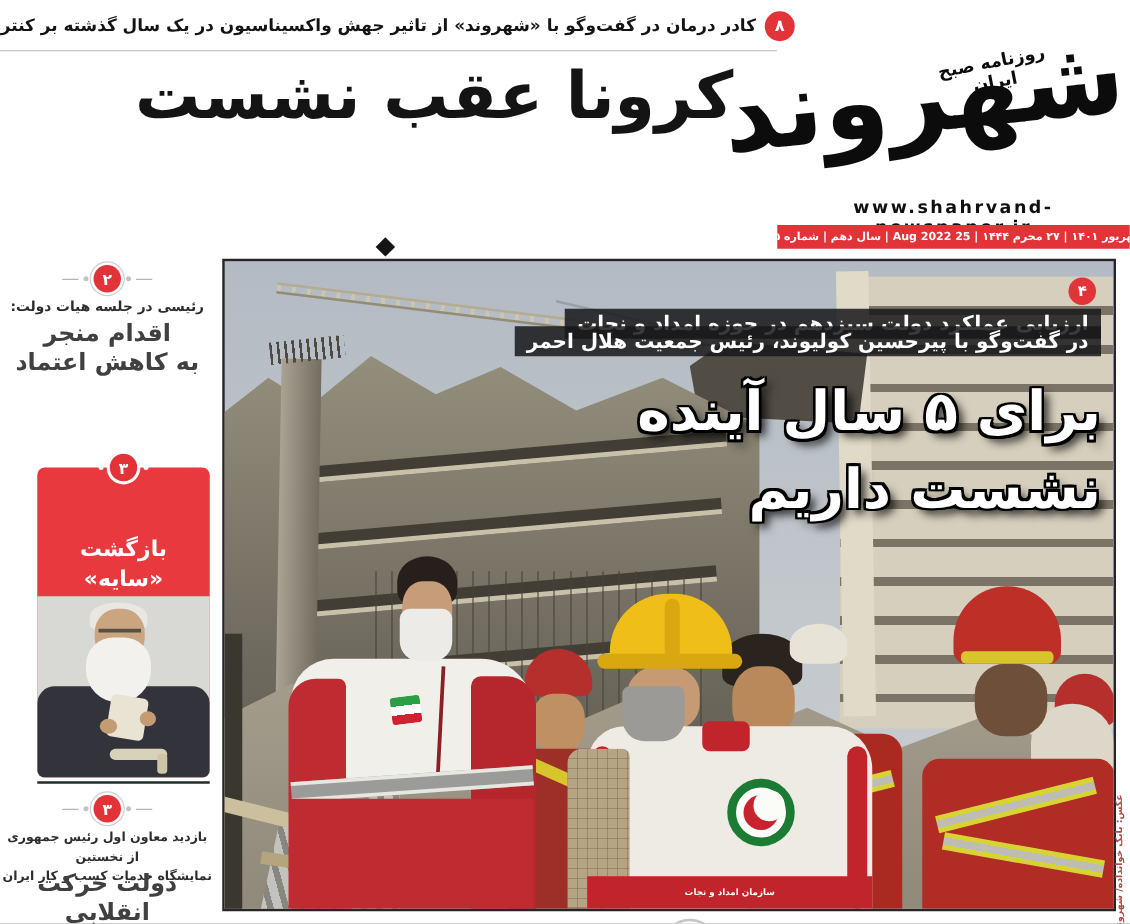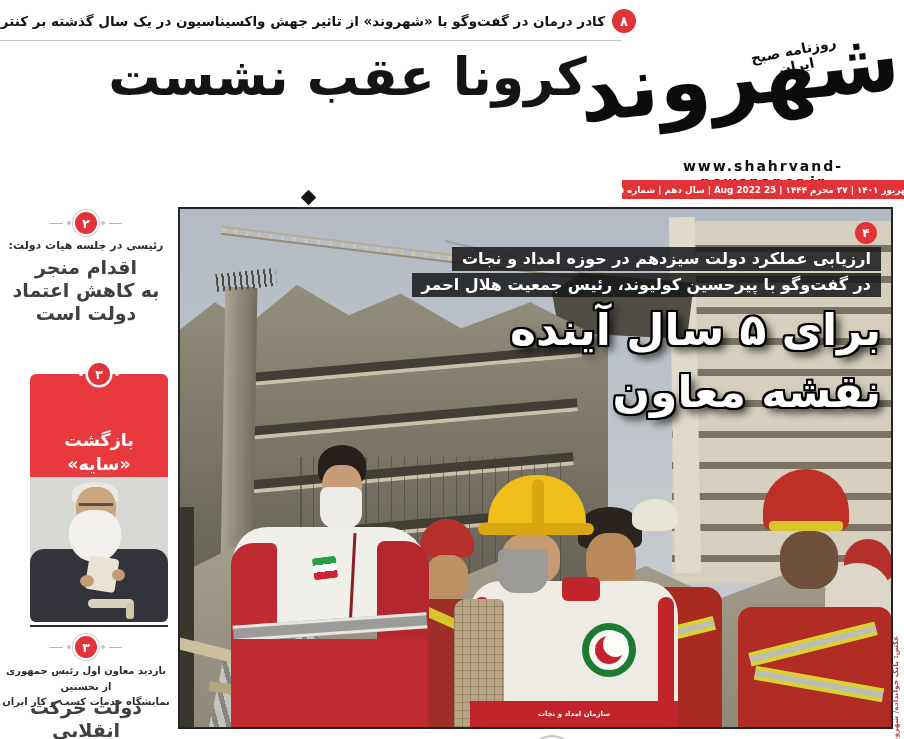--- a/index.html
+++ b/index.html
@@ -95,21 +95,21 @@
   .rh-helmet{ left:240px; top:310px; width:54px; height:38px; background:#b5302c; border-radius:27px 27px 8px 8px; z-index:6;}
   .rh-face{ left:246px; top:346px; width:42px; height:46px; background:#c09065; border-radius:40%; z-index:6;}
   .rh-body{ left:228px; top:390px; width:74px; height:128px; background:#9e2e28; z-index:6;}
   .rh-strap{ position:absolute; left:6px; top:16px; width:64px; height:10px; background:#d8c52c; transform:rotate(24deg); }
 
   .cm-helmet{ left:308px; top:266px; width:98px; height:58px; background:#efbe18; border-radius:49px 49px 12px 12px; z-index:8;}
   .cm-ridge{ position:absolute; left:44px; top:4px; width:12px; height:50px; background:#d9a70f; border-radius:6px; }
   .cm-brim{ left:298px; top:314px; width:116px; height:12px; background:#d9a70f; border-radius:8px; z-index:8;}
   .cm-face{ left:322px; top:324px; width:58px; height:52px; background:#c69a72; border-radius:42%; z-index:7;}
   .cm-mask{ left:318px; top:340px; width:50px; height:44px; background:#9b9a96; border-radius:6px 6px 18px 18px; z-index:8;}
-  .cm-vest{ left:290px; top:372px; width:208px; height:146px; background:#edebe3; border-radius:30px 34px 0 0; z-index:8;}
+  .cm-vest{ left:290px; top:372px; width:228px; height:146px; background:#edebe3; border-radius:30px 34px 0 0; z-index:8;}
   .cm-neck{ position:absolute; left:92px; top:-4px; width:38px; height:24px; background:#c2242b; border-radius:6px; }
   .cm-trim-l{ position:absolute; left:4px; top:16px; width:16px; height:130px; background:#c2242b; border-radius:8px; }
   .cm-trim-r{ position:absolute; right:4px; top:16px; width:16px; height:130px; background:#c2242b; border-radius:8px; }
   .cm-band{ position:absolute; left:0; bottom:0; width:100%; height:26px; background:#c2242b; color:#fff; font-size:7px; font-weight:bold; text-align:center; line-height:26px; direction:rtl; }
   .cm-sleeve{ position:absolute; left:-16px; top:18px; width:50px; height:128px; background:#b6a584; background-image:repeating-linear-gradient(0deg, rgba(110,82,46,.35) 0 1px, rgba(0,0,0,0) 1px 8px), repeating-linear-gradient(90deg, rgba(110,82,46,.35) 0 1px, rgba(0,0,0,0) 1px 8px); border-radius:12px 6px 0 0; }
   .cm-logo{ position:absolute; left:112px; top:42px; width:54px; height:54px; background:#fbfbf7; border:7px solid #1c7b33; border-radius:50%; }
   .crescent{ position:absolute; left:6px; top:6px; width:28px; height:28px; border-radius:50%; background:#c6232e; }
   .crescent::after{ content:""; position:absolute; left:8px; top:-4px; width:25px; height:25px; border-radius:50%; background:#fbfbf7; }
 
   .bh-hair{ left:398px; top:298px; width:64px; height:42px; background:#2b241e; border-radius:50% 50% 20% 20%; z-index:6;}
@@ -123,21 +123,21 @@
   .fr-face{ left:600px; top:322px; width:58px; height:58px; background:#6e4f39; border-radius:42%; z-index:7;}
   .fr-helmet2{ left:664px; top:330px; width:48px; height:42px; background:#b5302c; border-radius:24px 24px 8px 8px; z-index:6;}
   .hood{ left:645px; top:354px; width:66px; height:62px; background:#dcd7c8; border-radius:50% 50% 20% 20%; z-index:6;}
   .fr-suit{ left:558px; top:398px; width:154px; height:120px; background:#b02c24; border-radius:14px 14px 0 0; z-index:7;}
   .fr-refl1{ left:10px; top:30px; width:130px; }
   .fr-refl2{ left:16px; top:70px; width:130px; transform:rotate(10deg); }
 
   
   .badge4{ left:675px; top:13px; width:22px; height:22px; border-radius:50%; background:#e23338; color:#fff; font-size:12px; font-weight:bold; display:flex; align-items:center; justify-content:center; z-index:10;}
   .banner{ right:10px; height:24px; background:rgba(24,24,26,.85); color:#fff; font-size:16px; font-weight:bold; line-height:24px; padding:0 10px; white-space:nowrap; direction:rtl; z-index:10;}
-  .banner1{ top:38px; } .banner2{ top:64px; }
+  .banner1{ top:38px; } .banner2{ top:52px; }
   .photo-headline{ right:10px; top:90px; text-align:right; direction:rtl; color:#fff; font-size:44px; font-weight:bold; line-height:1.4; z-index:10;
     text-shadow:2px 0 0 #000,-2px 0 0 #000,0 2px 0 #000,0 -2px 0 #000,2px 2px 0 #000,-2px -2px 0 #000,2px -2px 0 #000,-2px 2px 0 #000,5px 5px 8px rgba(0,0,0,.85); }
 
   .credit{ position:absolute; left:846px; top:680px; width:100px; height:11px; transform:rotate(-90deg); font-size:7.5px; font-weight:bold; color:#b04a4a; text-align:center; direction:rtl; white-space:nowrap; }
   .peek-circle{ position:absolute; left:529px; top:735px; width:46px; height:46px; border-radius:50%; background:#fff; border:2px solid #c6c6c6; }
 </style>
 </head>
 <body>
 
 <div class="page">
@@ -164,21 +164,20 @@
       <span class="b-line"></span>
         <span class="b-dot"></span>
       <span class="b-circle">۲</span>
       <span class="b-dot"></span>
         <span class="b-line"></span>
     </div>
     <div class="kicker it1-kicker">رئیسی در جلسه هیات دولت:</div>
     <div class="s-title it1-title">
       <div>اقدام منجر</div>
       <div>به کاهش اعتماد</div>
-      <div>دولت است</div>
     </div>
 
     <div class="card">
       <div class="card-badge">
         <span class="w-dot"></span>
         <span class="b-circle">۳</span>
         <span class="w-dot"></span>
       </div>
       <div class="card-title">
         <div>بازگشت «سایه»</div>
@@ -288,20 +287,20 @@
     <div class="p cm-helmet">
       <div class="cm-ridge"></div>
     </div>
     <div class="p cm-brim"></div>
 
     <div class="badge4">۴</div>
     <div class="banner banner1">ارزیابی عملکرد دولت سیزدهم در حوزه امداد و نجات</div>
     <div class="banner banner2">در گفت‌وگو با پیرحسین کولیوند، رئیس جمعیت هلال احمر</div>
     <div class="photo-headline">
       <div>برای ۵ سال آینده</div>
-      <div>نقشه معاون</div>
+      <div>نشست داریم</div>
     </div>
   </figure>
 
   <div class="credit">عکس: بابک خوانداده/ شهروند</div>
   <div class="peek-circle"></div>
 
 </div>
 
 </body></html>

